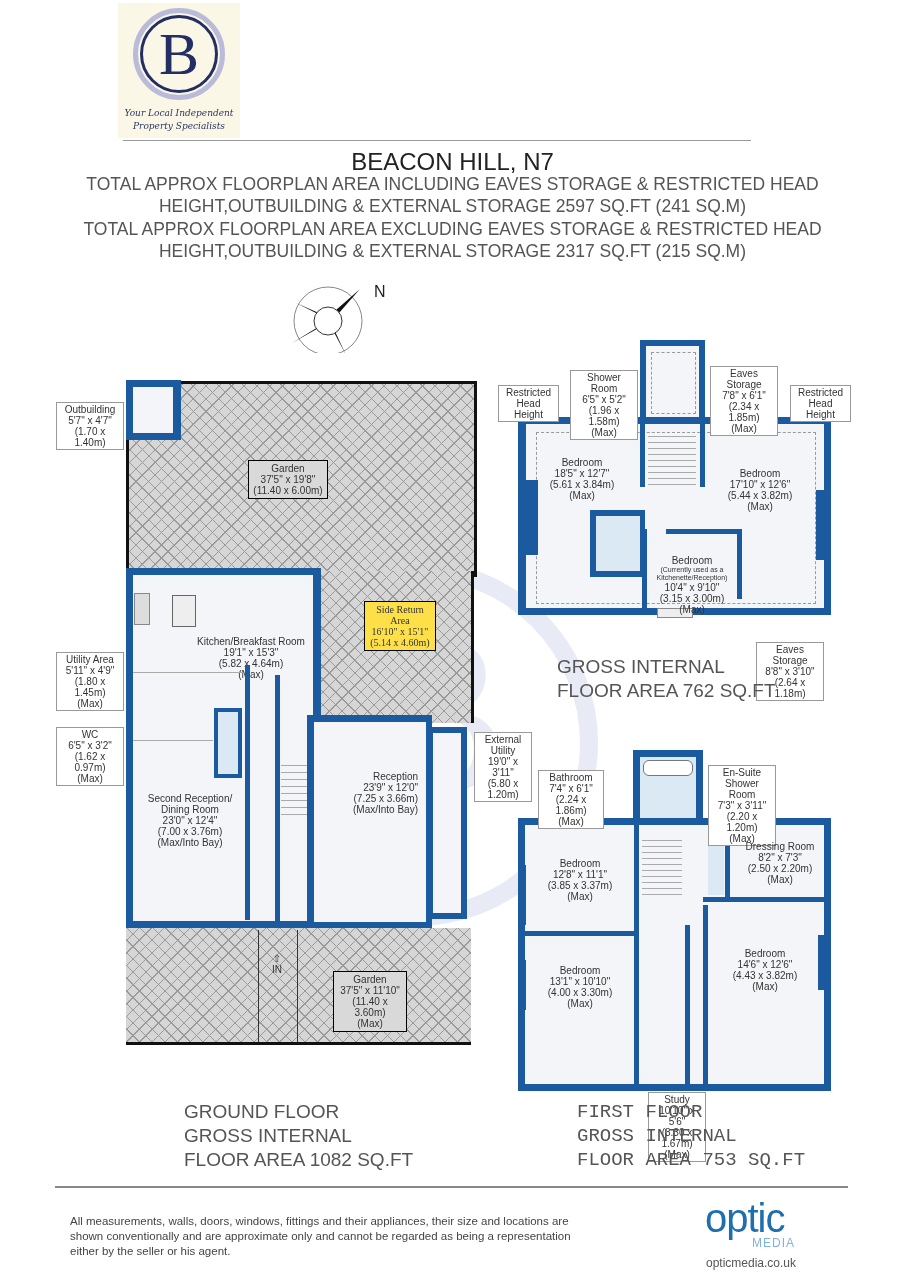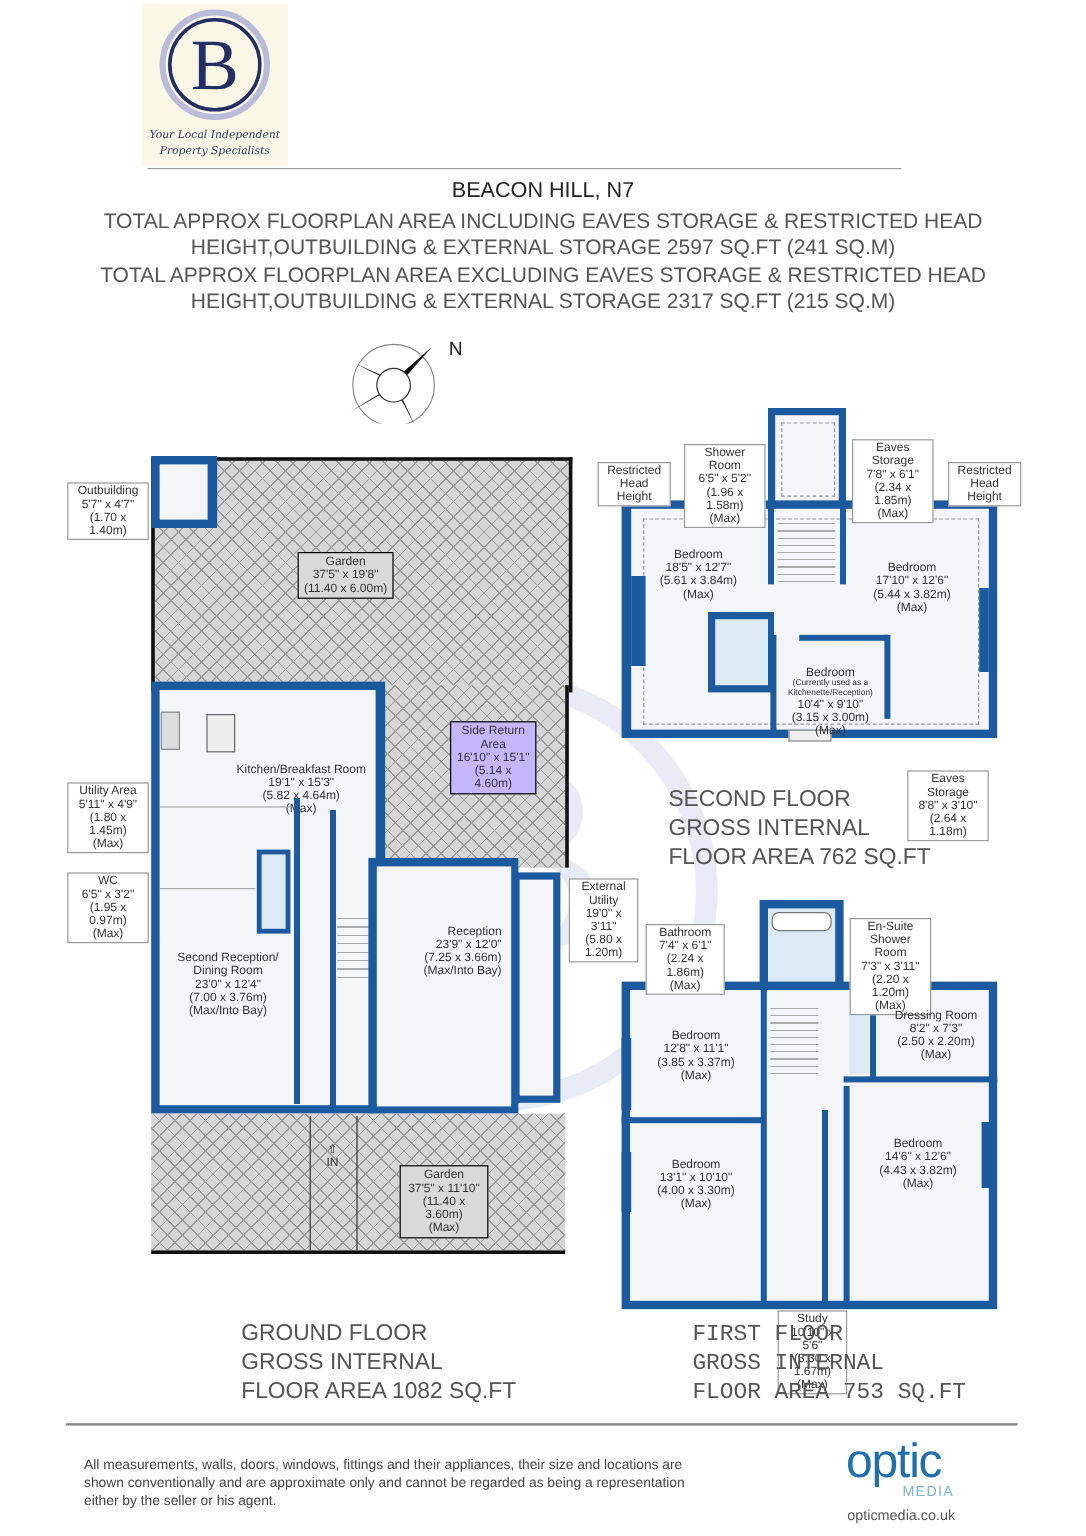--- a/index.html
+++ b/index.html
@@ -4,21 +4,21 @@
 <style>
   html,body{margin:0;padding:0;background:#fff;}
   body{width:905px;height:1280px;position:relative;overflow:hidden;font-family:"Liberation Sans",sans-serif;color:#444;}
   .abs{position:absolute;}
   .logo{left:118px;top:3px;width:122px;height:135px;background:#faf7e6;}
   .logo .ring1{position:absolute;left:15px;top:5px;width:92px;height:92px;border-radius:50%;border:5px solid #b9bbd8;box-sizing:border-box;}
   .logo .ring2{position:absolute;left:22px;top:12px;width:78px;height:78px;border-radius:50%;border:3px solid #232e63;box-sizing:border-box;background:#faf7e6;}
   .logo .letter{position:absolute;left:22px;top:14px;width:78px;text-align:center;font-family:"Liberation Serif",serif;font-size:60px;color:#232e63;line-height:74px;}
   .logo .tag{position:absolute;left:0;top:104px;width:122px;text-align:center;font-family:"DejaVu Serif",serif;font-style:italic;font-size:9px;color:#2b3566;line-height:13px;}
   .hr-top{left:123px;top:140px;width:628px;height:1px;background:#999;}
-  .title{left:0;top:148px;width:905px;text-align:center;font-size:18px;color:#222;}
+  .title{left:0;top:148px;width:905px;text-align:center;font-size:24px;color:#222;}
   .sub{left:40px;width:825px;text-align:center;font-size:17.5px;color:#555;line-height:22px;}
   .hatch{background-color:#d6d6d6;background-image:
      repeating-linear-gradient(45deg,#9a9a9a 0 1px,transparent 1px 9px),
      repeating-linear-gradient(-45deg,#9a9a9a 0 1px,transparent 1px 9px);}
   .wall{background:#1c5aa0;}
   .room{background:#f4f5f8;}
   .lbl{position:absolute;background:#fff;border:1px solid #999;text-align:center;font-size:10px;line-height:11px;color:#333;padding:1px 2px;}
   .inlbl{position:absolute;text-align:center;font-size:10px;line-height:11px;color:#333;}
   .glbl{position:absolute;background:#d9d9d9;border:1px solid #000000;text-align:center;font-size:10px;line-height:11px;color:#333;padding:2px 3px;}
   .floor-title{position:absolute;font-size:19px;color:#555;line-height:24px;}
@@ -74,21 +74,21 @@
 
   <div class="abs wall" style="left:126px;top:5px;width:55px;height:60px;"></div>
   <div class="abs room" style="left:133px;top:12px;width:40px;height:46px;"></div>
   <div class="lbl" style="left:56px;top:27px;width:62px;">
     <div>Outbuilding</div>
     <div>5'7" x 4'7"</div>
     <div>(1.70 x 1.40m)</div>
   </div>
 
   <div class="abs hatch" style="left:315px;top:196px;width:156px;height:152px;border-right:3px solid #111;"></div>
-  <div class="glbl" style="left:375px;top:226px;width:64px;background:#c4b5fd;">
+  <div class="glbl" style="left:364px;top:226px;width:64px;background:#fde047;font-family:Liberation Serif, serif;">
     <div>Side Return</div>
     <div>Area</div>
     <div>16'10" x 15'1"</div>
     <div>(5.14 x 4.60m)</div>
   </div>
 
   <div class="abs wall" style="left:126px;top:193px;width:195px;height:360px;"></div>
   <div class="abs room" style="left:133px;top:200px;width:180px;height:346px;"></div>
 
   <div class="abs" style="left:134px;top:218px;width:14px;height:30px;border:1px solid #888;background:#ddd;"></div>
@@ -107,21 +107,21 @@
     <div>(1.80 x 1.45m)</div>
     <div>(Max)</div>
   </div>
 
   <div class="abs wall" style="left:214px;top:333px;width:28px;height:70px;"></div>
   <div class="abs" style="left:218px;top:337px;width:20px;height:62px;background:#dbe9f5;"></div>
   <div class="abs" style="left:133px;top:365px;width:80px;height:1px;background:#aaa;"></div>
   <div class="lbl" style="left:56px;top:352px;width:62px;">
     <div>WC</div>
     <div>6'5" x 3'2"</div>
-    <div>(1.95 x 0.97m)</div>
+    <div>(1.62 x 0.97m)</div>
     <div>(Max)</div>
   </div>
 
   <div class="abs wall" style="left:245px;top:290px;width:5px;height:255px;"></div>
   <div class="abs wall" style="left:275px;top:300px;width:5px;height:250px;"></div>
   <div class="abs" style="left:281px;top:385px;width:26px;height:55px;background:repeating-linear-gradient(0deg,#aaa 0 1px,transparent 1px 7px);"></div>
   <div class="inlbl" style="left:140px;top:418px;width:100px;">
     <div>Second Reception/</div>
     <div>Dining Room</div>
     <div>23'0" x 12'4"</div>
@@ -221,21 +221,20 @@
     <div>(3.15 x 3.00m)</div>
     <div>(Max)</div>
   </div>
   <div class="lbl" style="left:266px;top:302px;width:62px;">
     <div>Eaves Storage</div>
     <div>8'8" x 3'10"</div>
     <div>(2.64 x 1.18m)</div>
   </div>
 </div>
 <div class="floor-title" style="left:557px;top:655px;">
-  <div>SECOND FLOOR</div>
   <div>GROSS INTERNAL</div>
   <div>FLOOR AREA 762 SQ.FT</div>
 </div>
 
 <div class="abs" style="left:500px;top:745px;width:360px;height:360px;">
 
   <div class="abs wall" style="left:133px;top:5px;width:70px;height:80px;"></div>
   <div class="abs" style="left:140px;top:12px;width:56px;height:72px;background:#dbe9f5;"></div>
   <div class="abs" style="left:143px;top:15px;width:48px;height:14px;border:1px solid #777;border-radius:6px;background:#fff;"></div>
 
@@ -291,21 +290,21 @@
     <div>(Max)</div>
   </div>
   <div class="lbl" style="left:148px;top:347px;width:52px;">
     <div>Study</div>
     <div>10'10" x 5'6"</div>
     <div>(3.30 x 1.67m)</div>
     <div>(Max)</div>
   </div>
 </div>
 
-<div class="floor-title" style="left:201px;top:1100px;">
+<div class="floor-title" style="left:184px;top:1100px;">
   <div>GROUND FLOOR</div>
   <div>GROSS INTERNAL</div>
   <div>FLOOR AREA 1082 SQ.FT</div>
 </div>
 <div class="floor-title" style="left:577px;top:1100px;font-family:Liberation Mono, monospace;">
   <div>FIRST FLOOR</div>
   <div>GROSS INTERNAL</div>
   <div>FLOOR AREA 753 SQ.FT</div>
 </div>
 

